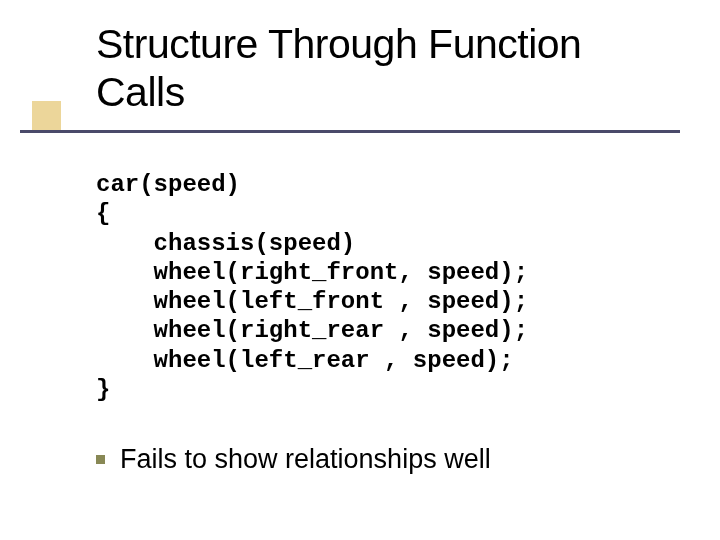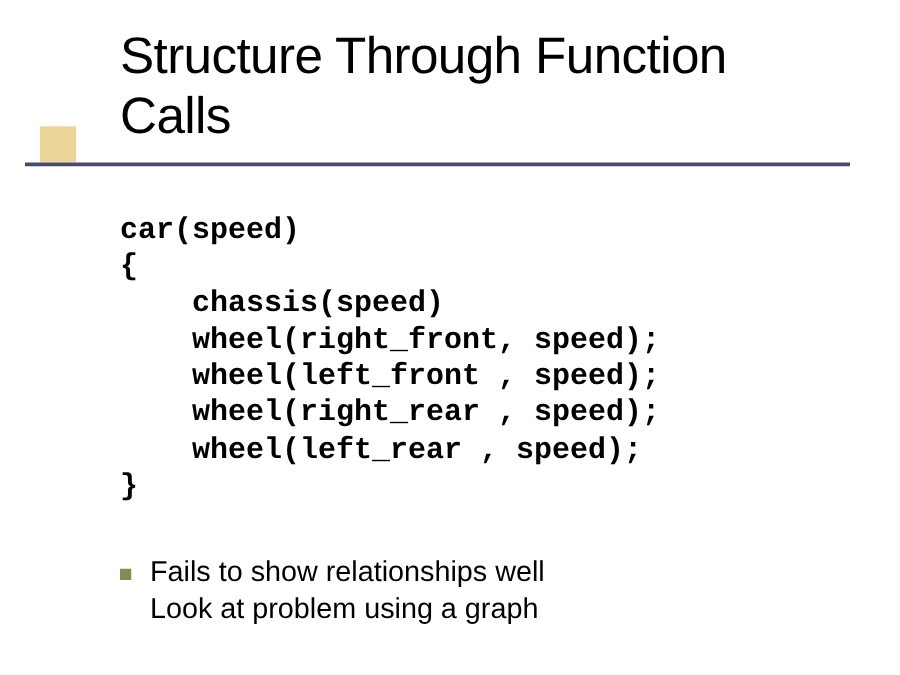--- a/index.html
+++ b/index.html
@@ -55,21 +55,21 @@
     line-height: 1.22;
     color: #000;
     white-space: pre;
     font-weight: bold;
   }
   .caption-block {
     position: absolute;
     left: 120px;
     top: 443px;
     font-family: Verdana, Geneva, sans-serif;
-    font-size: 23px;
+    font-size: 27px;
     line-height: 1.25;
     color: #000;
   }
   .caption-bullet {
     position: absolute;
     left: 96px;
     top: 455px;
     width: 9px;
     height: 9px;
     background: #888855;
@@ -92,16 +92,15 @@
     chassis(speed)
     wheel(right_front, speed);
     wheel(left_front , speed);
     wheel(right_rear , speed);
     wheel(left_rear , speed);
 }</div>
 
   <div class="caption-bullet"></div>
   <div class="caption-block">
     <div>Fails to show relationships well</div>
-    <div>Look at problem using a graph</div>
   </div>
 
 </div>
 
 </body></html>

